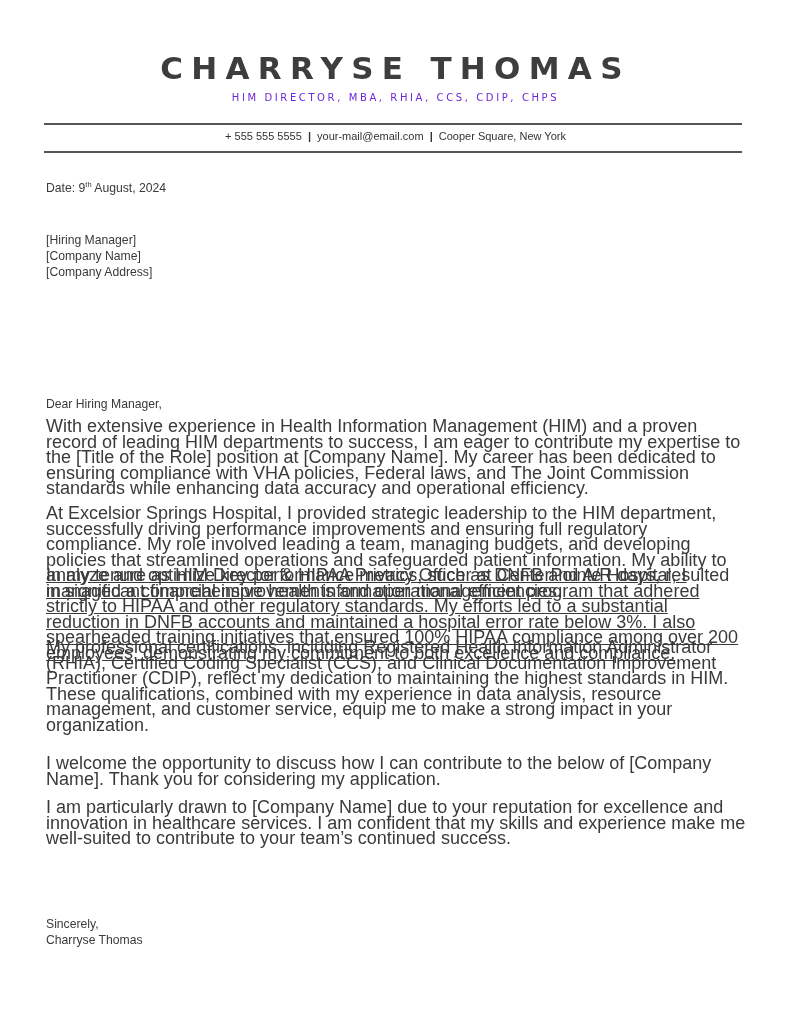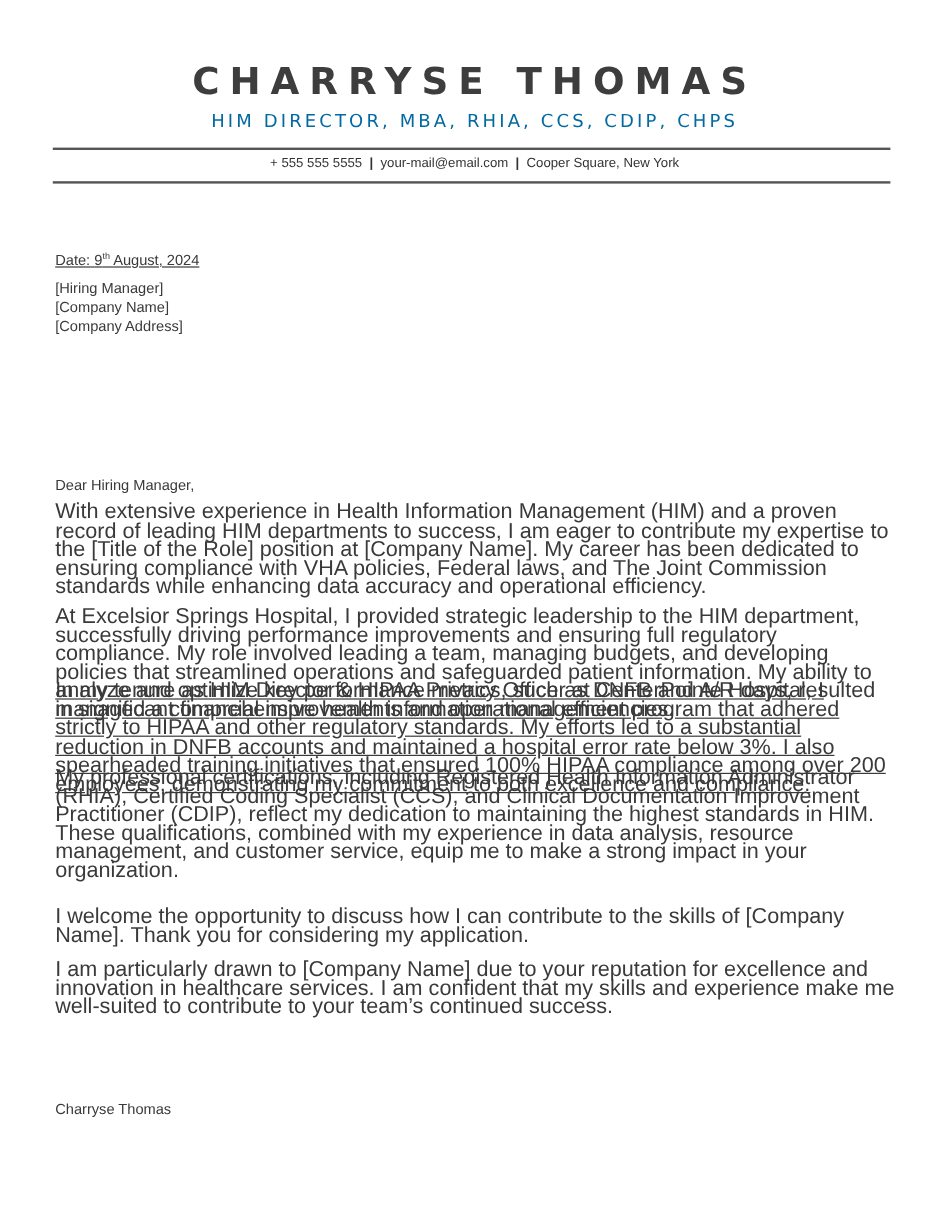--- a/index.html
+++ b/index.html
@@ -3,29 +3,29 @@
 <meta charset="utf-8">
 <style>
   html, body { margin: 0; padding: 0; background: #ffffff; }
   body { width: 791px; height: 1024px; position: relative; overflow: hidden;
          font-family: "Liberation Sans", "DejaVu Sans", sans-serif; color: #3a3a3a; }
   .page { position: absolute; left: 0; top: 0; width: 791px; height: 1024px; }
   .name { position: absolute; left: 0; width: 791px; top: 50px; text-align: center;
           font-family: "DejaVu Sans", sans-serif; font-weight: bold; font-size: 31px;
           letter-spacing: 8.3px; color: #3d3d3d; }
   .title { position: absolute; left: 0; width: 791px; top: 92px; text-align: center;
-           font-family: "DejaVu Sans", sans-serif; font-size: 15px; letter-spacing: 2.6px; color: #0369a1; }
+           font-family: "DejaVu Sans", sans-serif; font-size: 10px; letter-spacing: 2.6px; color: #6d28d9; }
   .rule { position: absolute; left: 44px; width: 698px; height: 2px; background: #555; }
   .rule.top { top: 123px; }
   .rule.bottom { top: 151px; }
   .contact { position: absolute; left: 0; width: 791px; top: 130px; text-align: center;
              font-size: 11px; color: #333; }
   .contact .sep { font-weight: bold; margin: 0 3px; color: #333; }
   .body-text { position: absolute; left: 46px; width: 700px; font-size: 12.2px; line-height: 15.6px; color: #3a3a3a; }
-  .date { top: 206px; text-decoration: underline; }
+  .date { top: 177px; }
   .date sup { font-size: 7.5px; vertical-align: 5px; }
   .addr { top: 232px; }
   .addr div { line-height: 16px; }
   .salutation { top: 397px; }
   .para { position: absolute; left: 46px; width: 700px; font-size: 18px; line-height: 15.6px; color: #3a3a3a; margin: 0; }
   .p1 { top: 419px; }
   .p2 { top: 494px; margin-top: 12px; }
   .p3 { top: 568px; text-decoration: underline; }
   .p4 { top: 620px; margin-top: 20px; }
   .p5 { top: 756px; margin-top: 44px; }
@@ -63,19 +63,20 @@
     <div>[Hiring Manager]</div>
     <div>[Company Name]</div>
     <div>[Company Address]</div>
   </div>
 
   <p class="para p1">With extensive experience in Health Information Management (HIM) and a proven record of leading HIM departments to success, I am eager to contribute my expertise to the [Title of the Role] position at [Company Name]. My career has been dedicated to ensuring compliance with VHA policies, Federal laws, and The Joint Commission standards while enhancing data accuracy and operational efficiency.</p>
   <p class="para p2">At Excelsior Springs Hospital, I provided strategic leadership to the HIM department, successfully driving performance improvements and ensuring full regulatory compliance. My role involved leading a team, managing budgets, and developing policies that streamlined operations and safeguarded patient information. My ability to analyze and optimize key performance metrics, such as DNFB and A/R days, resulted in significant financial improvements and operational efficiencies.</p>
   <p class="para p3">In my tenure as HIM Director &amp; HIPAA Privacy Officer at CenterPointe Hospital, I managed a comprehensive health information management program that adhered strictly to HIPAA and other regulatory standards. My efforts led to a substantial reduction in DNFB accounts and maintained a hospital error rate below 3%. I also spearheaded training initiatives that ensured 100% HIPAA compliance among over 200 employees, demonstrating my commitment to both excellence and compliance.</p>
   <p class="para p4">My professional certifications, including Registered Health Information Administrator (RHIA), Certified Coding Specialist (CCS), and Clinical Documentation Improvement Practitioner (CDIP), reflect my dedication to maintaining the highest standards in HIM. These qualifications, combined with my experience in data analysis, resource management, and customer service, equip me to make a strong impact in your organization.</p>
   <p class="para p5">I am particularly drawn to [Company Name] due to your reputation for excellence and innovation in healthcare services. I am confident that my skills and experience make me well-suited to contribute to your team’s continued success.</p>
-  <p class="para p6">I welcome the opportunity to discuss how I can contribute to the skills of [Company Name]. Thank you for considering my application.</p>
+  <p class="para p6">I welcome the opportunity to discuss how I can contribute to the below of [Company Name]. Thank you for considering my application.</p>
 
   <div class="body-text closing">
+    <div>Sincerely,</div>
     <div>Charryse Thomas</div>
   </div>
 
 </div>
 
 </body></html>

